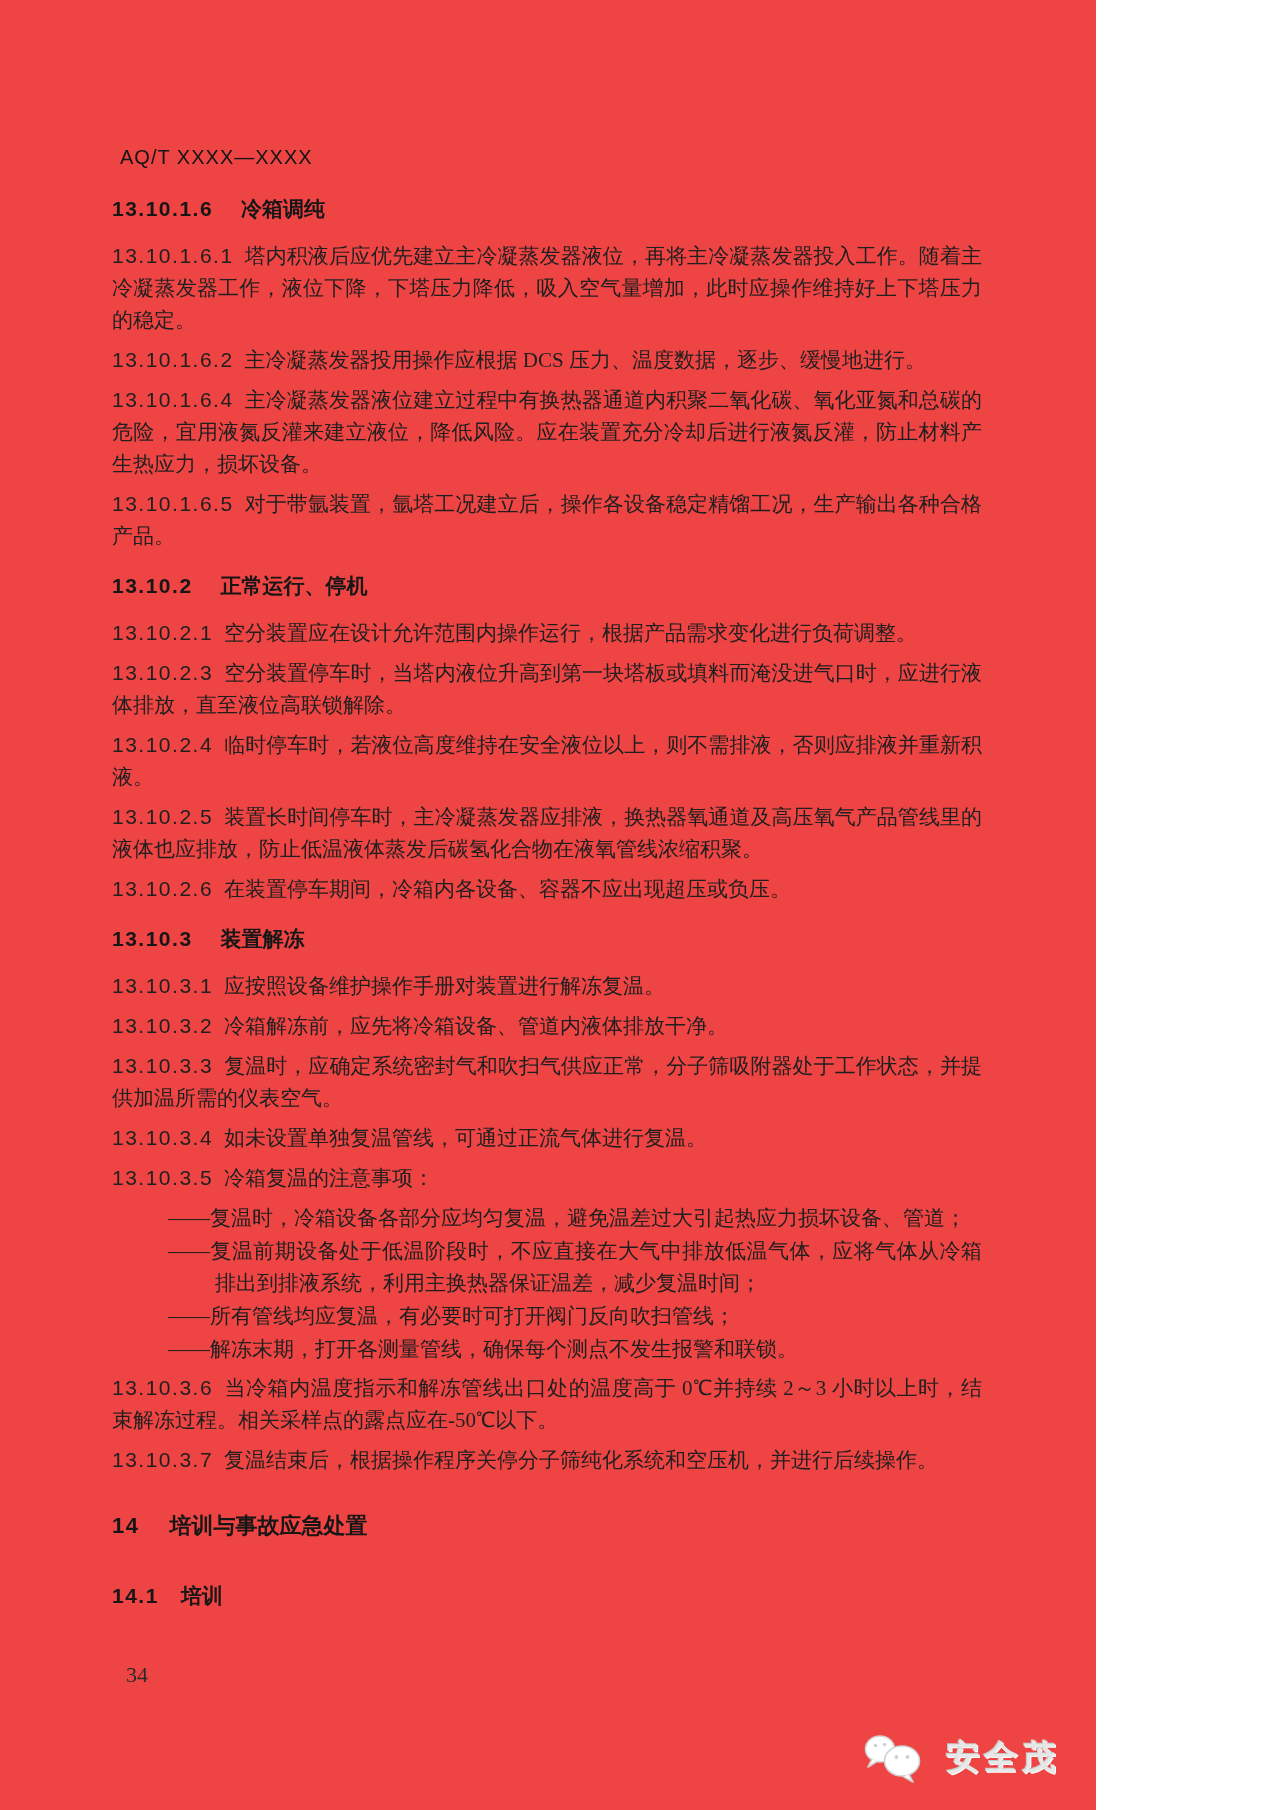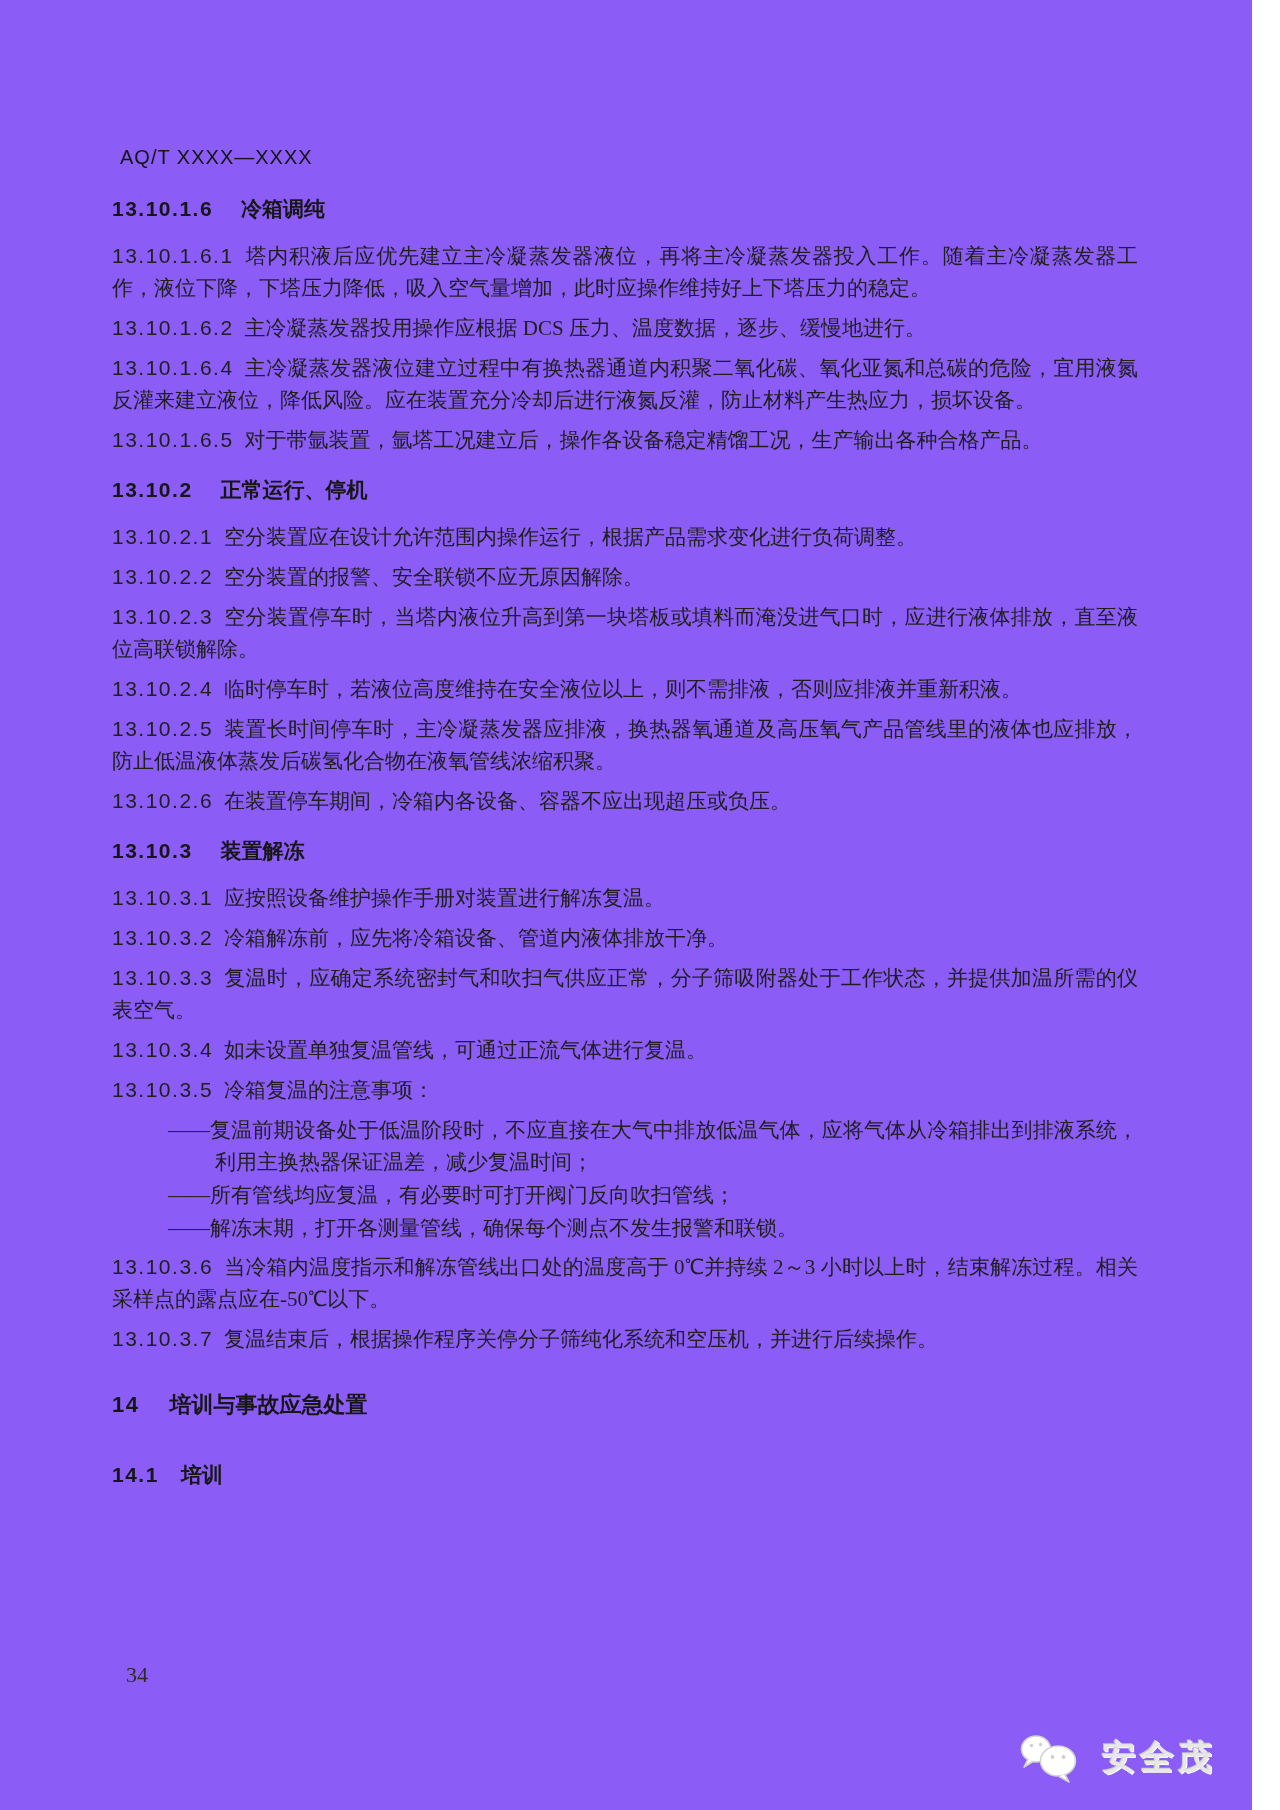--- a/index.html
+++ b/index.html
@@ -1,20 +1,20 @@
 <!DOCTYPE html>
 <html><head>
 <meta charset="utf-8">
 <style>
   html,body{margin:0;padding:0;background:#ffffff;}
   .page{
     position:relative;
-    width:1252px;
+    width:1096px;
     height:1810px;
-    background:#8b5cf6;
+    background:#ef4444;
     overflow:hidden;
     color:#1f1f1f;
   }
   .doc{
     position:absolute;
     left:112px;
     right:114px;
     top:146px;
   }
   .doc-header{
@@ -100,31 +100,31 @@
   <div class="doc">
     <div class="doc-header">AQ/T XXXX—XXXX</div>
     <div id="content-root">
         <div class="heading h3"><span class="num">13.10.1.6</span><span class="title">冷箱调纯</span></div>
         <p class="body-p"><span class="num">13.10.1.6.1</span><span class="txt">塔内积液后应优先建立主冷凝蒸发器液位，再将主冷凝蒸发器投入工作。随着主冷凝蒸发器工作，液位下降，下塔压力降低，吸入空气量增加，此时应操作维持好上下塔压力的稳定。</span></p>
         <p class="body-p"><span class="num">13.10.1.6.2</span><span class="txt">主冷凝蒸发器投用操作应根据 DCS 压力、温度数据，逐步、缓慢地进行。</span></p>
         <p class="body-p"><span class="num">13.10.1.6.4</span><span class="txt">主冷凝蒸发器液位建立过程中有换热器通道内积聚二氧化碳、氧化亚氮和总碳的危险，宜用液氮反灌来建立液位，降低风险。应在装置充分冷却后进行液氮反灌，防止材料产生热应力，损坏设备。</span></p>
         <p class="body-p"><span class="num">13.10.1.6.5</span><span class="txt">对于带氩装置，氩塔工况建立后，操作各设备稳定精馏工况，生产输出各种合格产品。</span></p>
         <div class="heading h3"><span class="num">13.10.2</span><span class="title">正常运行、停机</span></div>
         <p class="body-p"><span class="num">13.10.2.1</span><span class="txt">空分装置应在设计允许范围内操作运行，根据产品需求变化进行负荷调整。</span></p>
-        <p class="body-p"><span class="num">13.10.2.2</span><span class="txt">空分装置的报警、安全联锁不应无原因解除。</span></p>
         <p class="body-p"><span class="num">13.10.2.3</span><span class="txt">空分装置停车时，当塔内液位升高到第一块塔板或填料而淹没进气口时，应进行液体排放，直至液位高联锁解除。</span></p>
         <p class="body-p"><span class="num">13.10.2.4</span><span class="txt">临时停车时，若液位高度维持在安全液位以上，则不需排液，否则应排液并重新积液。</span></p>
         <p class="body-p"><span class="num">13.10.2.5</span><span class="txt">装置长时间停车时，主冷凝蒸发器应排液，换热器氧通道及高压氧气产品管线里的液体也应排放，防止低温液体蒸发后碳氢化合物在液氧管线浓缩积聚。</span></p>
         <p class="body-p"><span class="num">13.10.2.6</span><span class="txt">在装置停车期间，冷箱内各设备、容器不应出现超压或负压。</span></p>
         <div class="heading h3"><span class="num">13.10.3</span><span class="title">装置解冻</span></div>
         <p class="body-p"><span class="num">13.10.3.1</span><span class="txt">应按照设备维护操作手册对装置进行解冻复温。</span></p>
         <p class="body-p"><span class="num">13.10.3.2</span><span class="txt">冷箱解冻前，应先将冷箱设备、管道内液体排放干净。</span></p>
         <p class="body-p"><span class="num">13.10.3.3</span><span class="txt">复温时，应确定系统密封气和吹扫气供应正常，分子筛吸附器处于工作状态，并提供加温所需的仪表空气。</span></p>
         <p class="body-p"><span class="num">13.10.3.4</span><span class="txt">如未设置单独复温管线，可通过正流气体进行复温。</span></p>
         <p class="body-p"><span class="num">13.10.3.5</span><span class="txt">冷箱复温的注意事项：</span></p>
+        <p class="dash">——复温时，冷箱设备各部分应均匀复温，避免温差过大引起热应力损坏设备、管道；</p>
         <p class="dash">——复温前期设备处于低温阶段时，不应直接在大气中排放低温气体，应将气体从冷箱排出到排液系统，利用主换热器保证温差，减少复温时间；</p>
         <p class="dash">——所有管线均应复温，有必要时可打开阀门反向吹扫管线；</p>
         <p class="dash">——解冻末期，打开各测量管线，确保每个测点不发生报警和联锁。</p>
         <p class="body-p"><span class="num">13.10.3.6</span><span class="txt">当冷箱内温度指示和解冻管线出口处的温度高于 0℃并持续 2～3 小时以上时，结束解冻过程。相关采样点的露点应在-50℃以下。</span></p>
         <p class="body-p"><span class="num">13.10.3.7</span><span class="txt">复温结束后，根据操作程序关停分子筛纯化系统和空压机，并进行后续操作。</span></p>
         <div class="heading h1"><span class="num">14</span><span class="title">培训与事故应急处置</span></div>
         <div class="heading h2"><span class="num">14.1</span><span class="title">培训</span></div>
       </div>
   </div>
 

